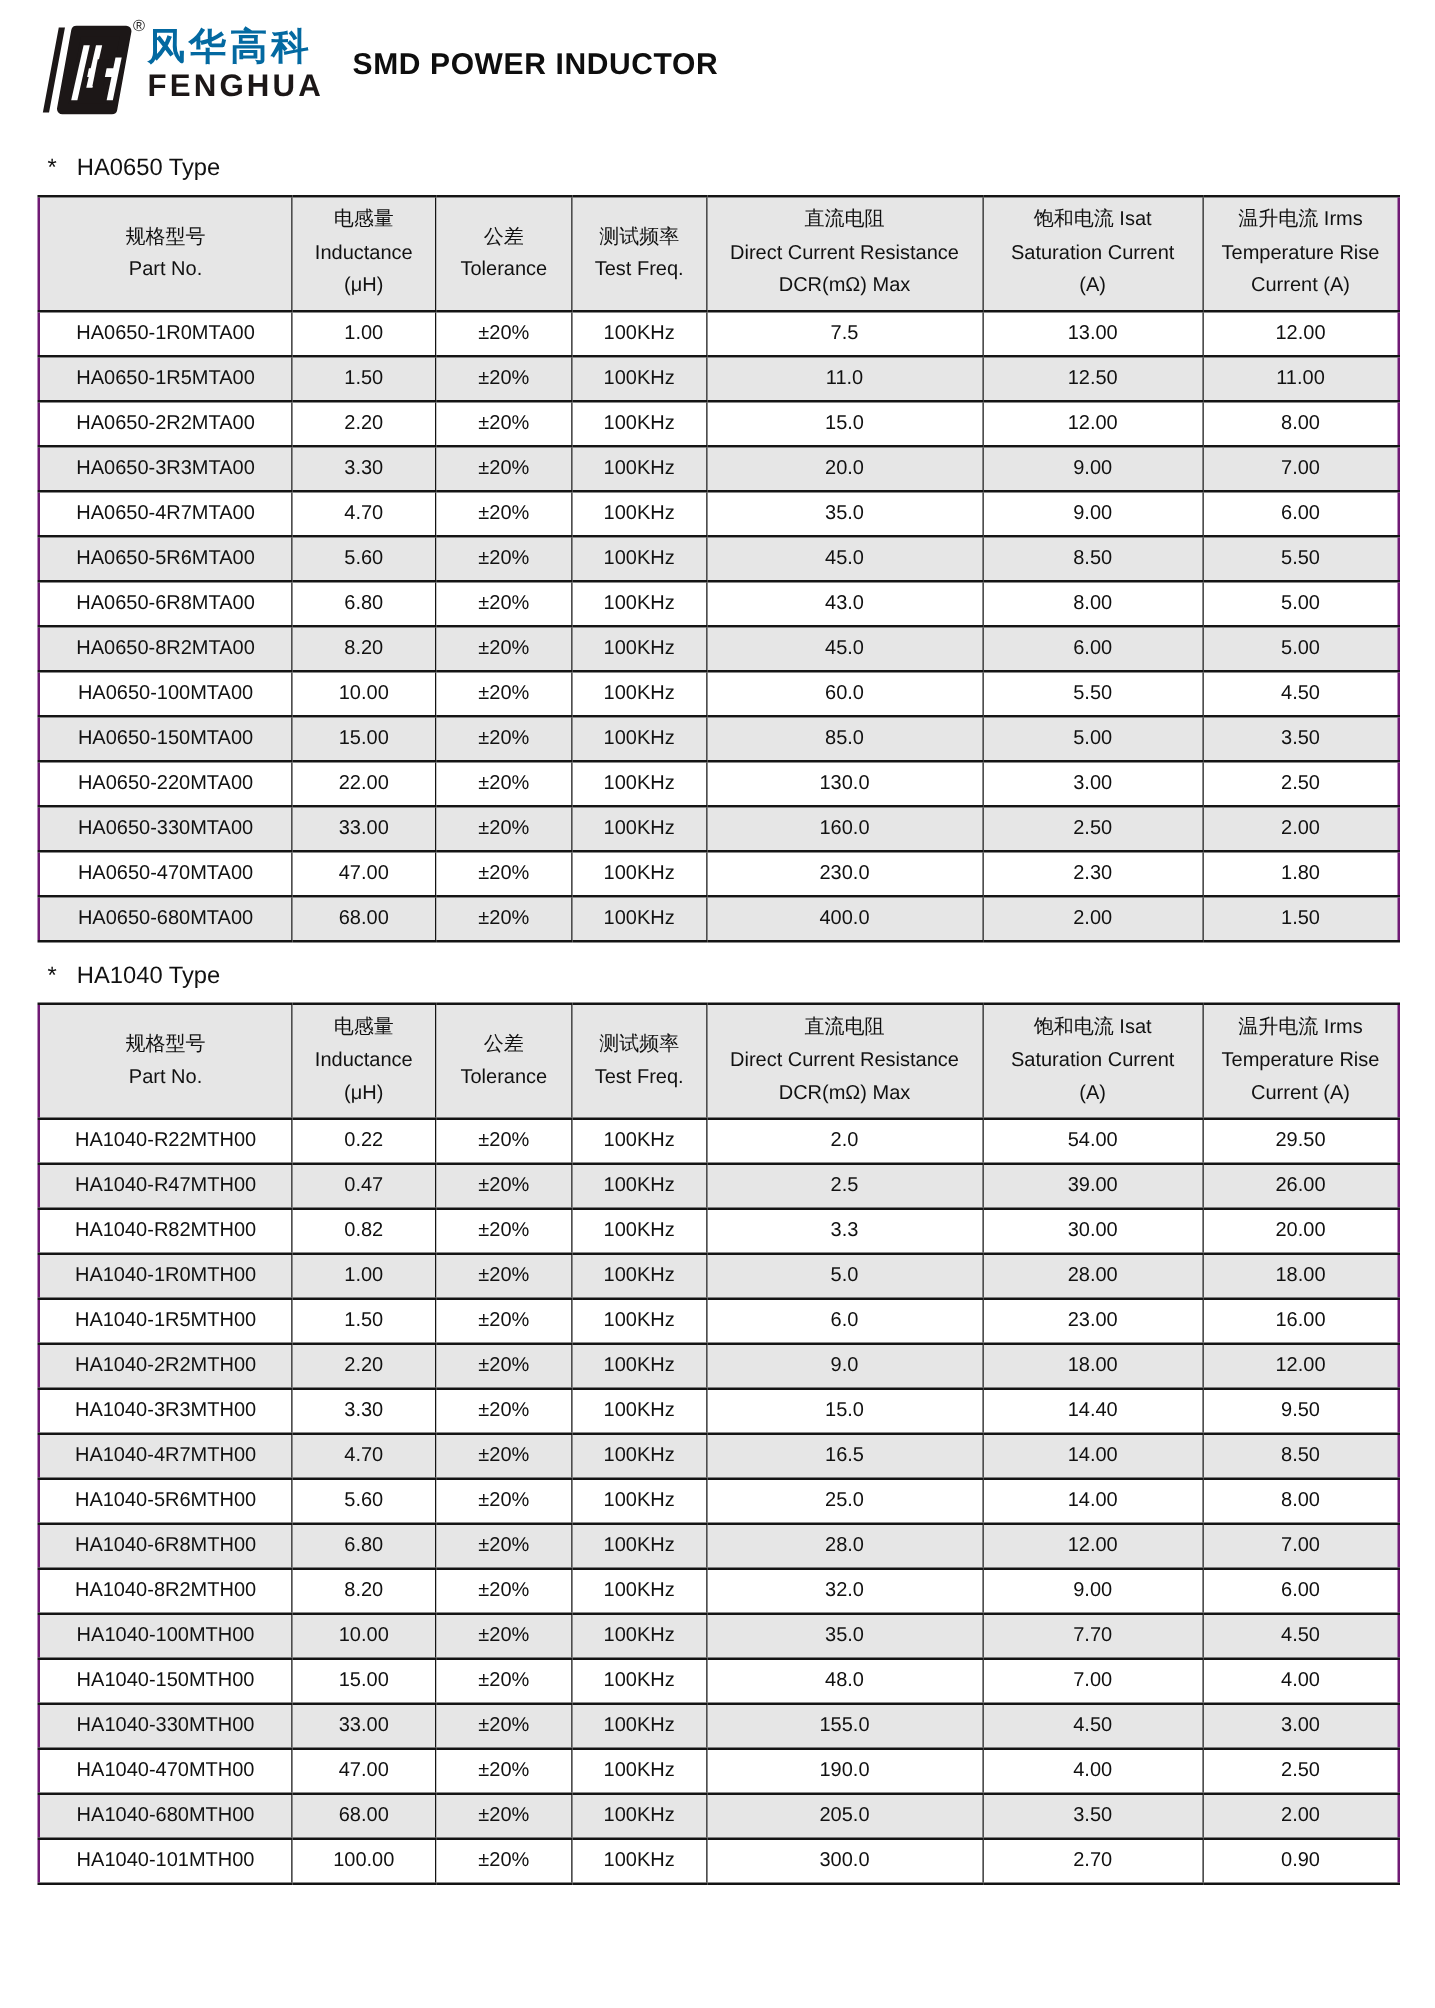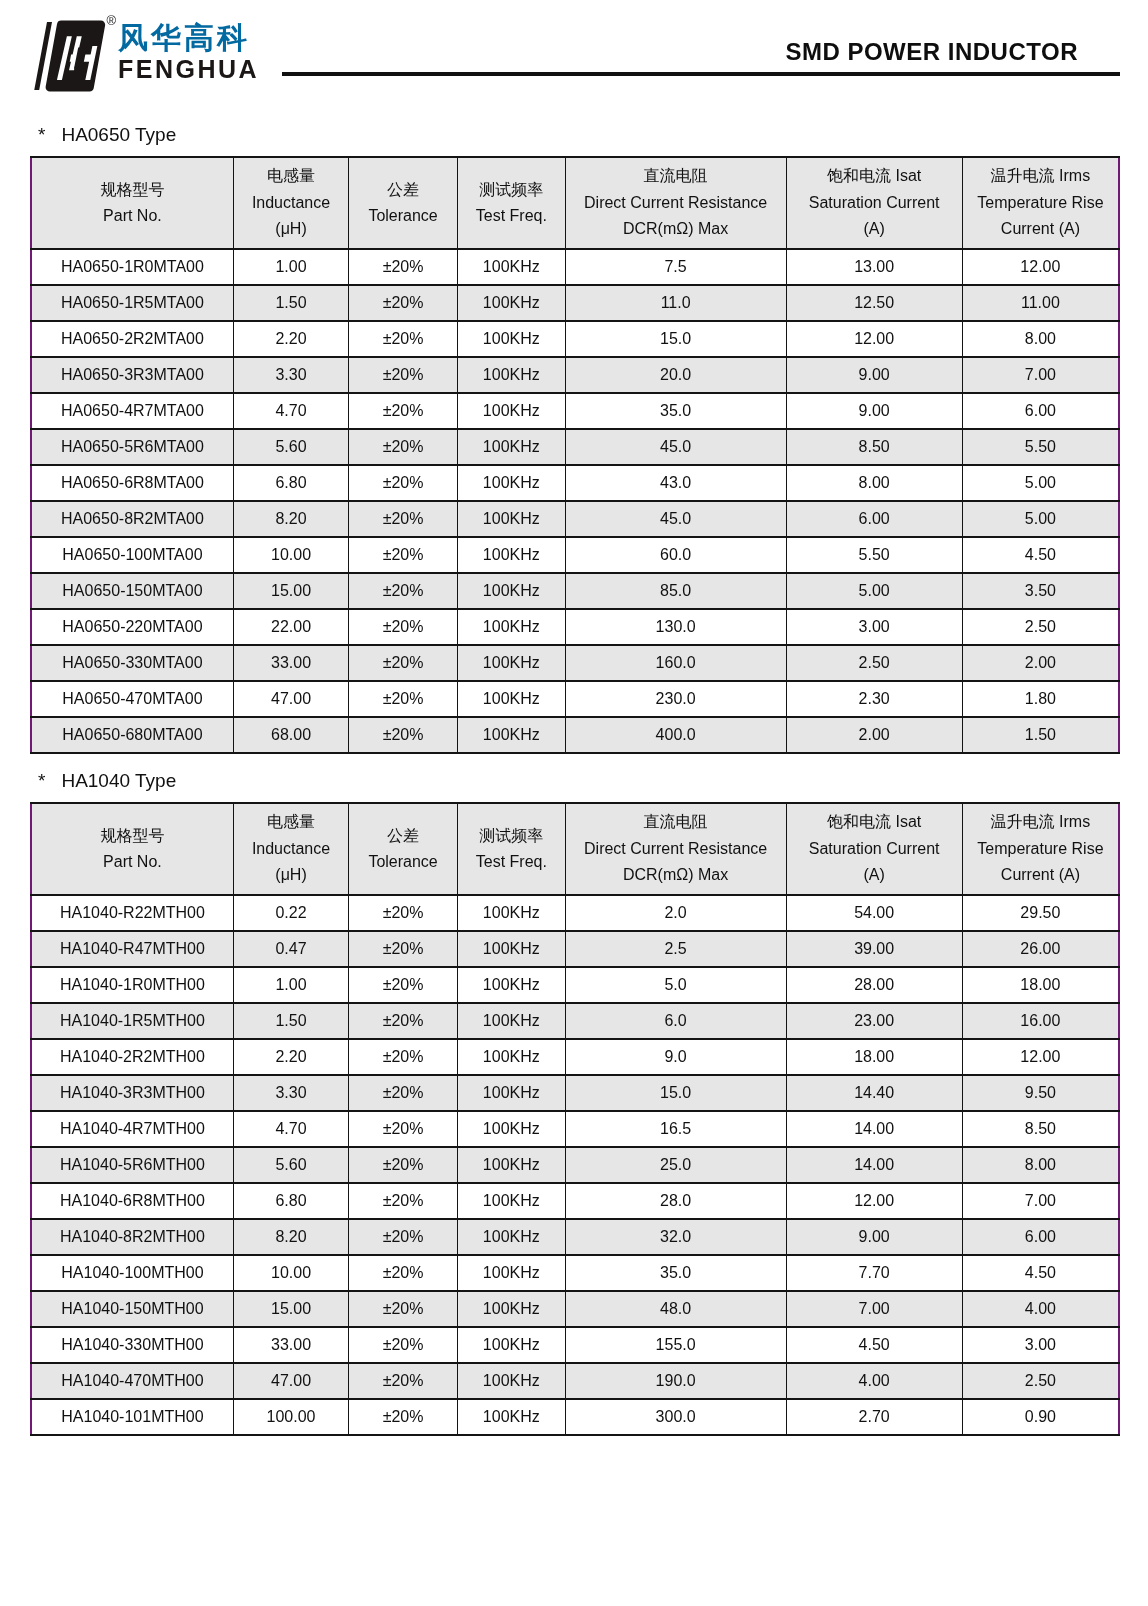--- a/index.html
+++ b/index.html
@@ -15,21 +15,21 @@
   .page-header{display:flex;align-items:flex-start;height:96px;}
   .logo-block{display:flex;align-items:flex-start;width:252px;flex:0 0 auto;}
   .logo-mark{position:relative;width:78px;height:76px;margin-top:6px;flex:0 0 auto;}
   .logo-mark svg{display:block;}
   .reg-mark{
     position:absolute;top:-4px;right:-8px;font-size:13px;color:#222;line-height:1;
   }
   .logo-text{margin-left:10px;margin-top:10px;}
   .brand-cn{font-size:30px;font-weight:bold;letter-spacing:3px;color:#0369a1;line-height:1.05;}
   .brand-en{font-size:25px;font-weight:700;letter-spacing:2.5px;color:#1c1717;line-height:1.05;margin-top:2px;}
-  .header-right{flex:1;display:flex;flex-direction:column;justify-content:center;padding-top:26px;}
+  .header-right{flex:1;display:flex;flex-direction:row;justify-content:space-between;padding-top:26px;}
   .doc-title{
     text-align:right;font-size:24px;font-weight:bold;color:#0e0e0e;
     padding-right:42px;letter-spacing:0.5px;
   }
   .header-rule{height:4px;background:#111;margin-top:6px;}
 
   
   .section-title{
     display:flex;align-items:baseline;font-size:19px;color:#111;
     margin:16px 0 10px 8px;
@@ -351,20 +351,29 @@
         <tr>
           <td>HA1040-R47MTH00</td>
           <td>0.47</td>
           <td>±20%</td>
           <td>100KHz</td>
           <td>2.5</td>
           <td>39.00</td>
           <td>26.00</td>
         </tr>
         <tr>
+          <td>HA1040-R82MTH00</td>
+          <td>0.82</td>
+          <td>±20%</td>
+          <td>100KHz</td>
+          <td>3.3</td>
+          <td>30.00</td>
+          <td>20.00</td>
+        </tr>
+        <tr>
           <td>HA1040-1R0MTH00</td>
           <td>1.00</td>
           <td>±20%</td>
           <td>100KHz</td>
           <td>5.0</td>
           <td>28.00</td>
           <td>18.00</td>
         </tr>
         <tr>
           <td>HA1040-1R5MTH00</td>
@@ -459,20 +468,29 @@
         <tr>
           <td>HA1040-470MTH00</td>
           <td>47.00</td>
           <td>±20%</td>
           <td>100KHz</td>
           <td>190.0</td>
           <td>4.00</td>
           <td>2.50</td>
         </tr>
         <tr>
+          <td>HA1040-680MTH00</td>
+          <td>68.00</td>
+          <td>±20%</td>
+          <td>100KHz</td>
+          <td>205.0</td>
+          <td>3.50</td>
+          <td>2.00</td>
+        </tr>
+        <tr>
           <td>HA1040-101MTH00</td>
           <td>100.00</td>
           <td>±20%</td>
           <td>100KHz</td>
           <td>300.0</td>
           <td>2.70</td>
           <td>0.90</td>
         </tr>
       </tbody>
   </table>

